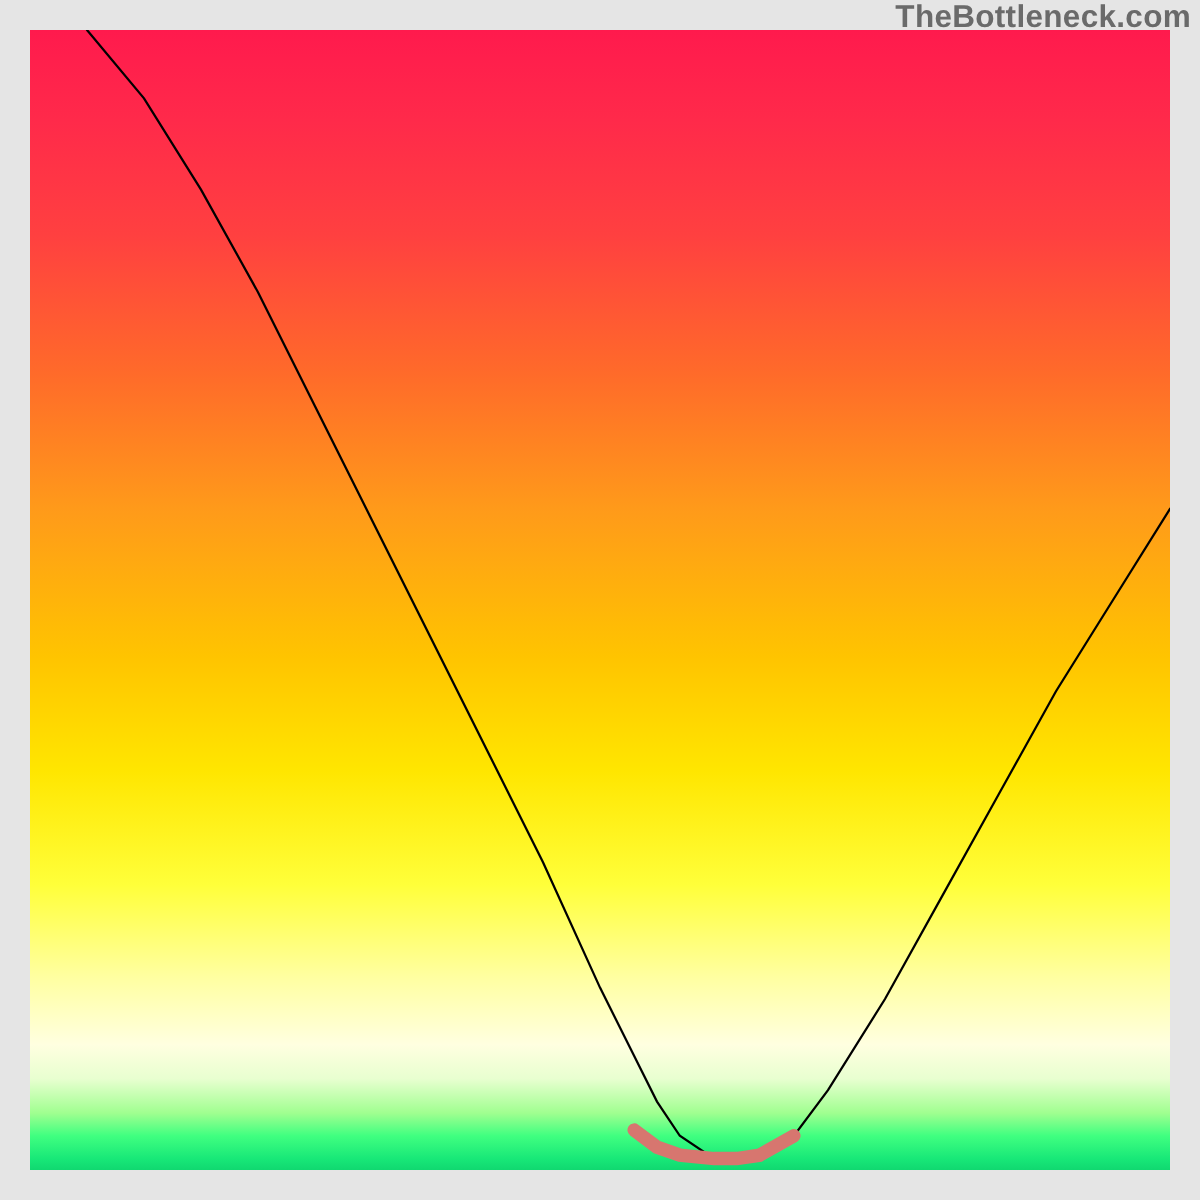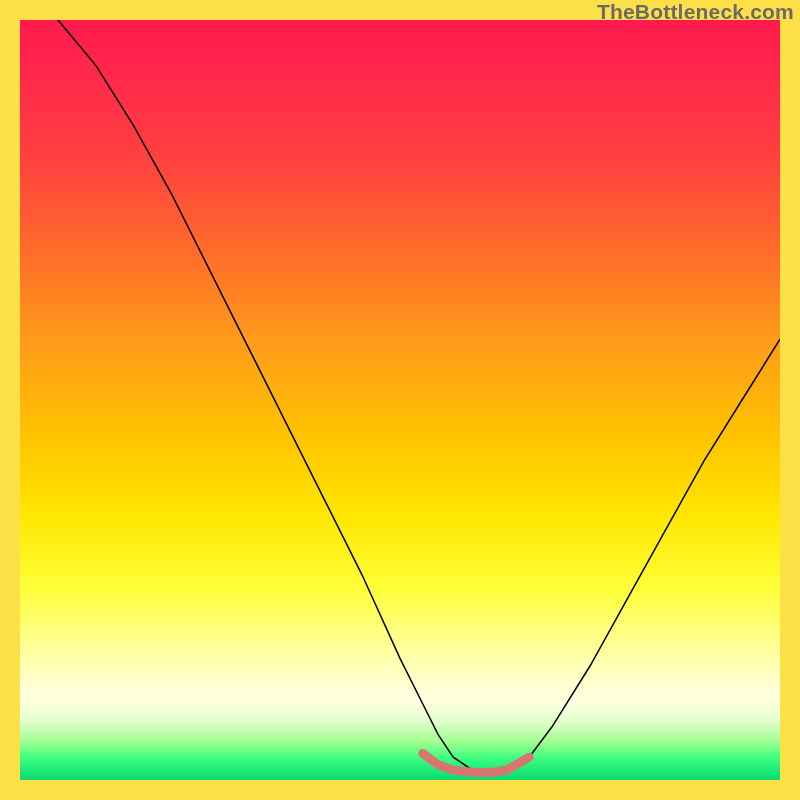--- a/index.html
+++ b/index.html
@@ -1,20 +1,20 @@
 <!DOCTYPE html>
 <html><head>
 <meta charset="utf-8">
 <style>
   * { margin: 0; padding: 0; box-sizing: border-box; }
   html, body { width: 800px; height: 800px; overflow: hidden; background: #000; }
   .frame {
     width: 800px;
     height: 800px;
-    background: #fde047;
+    background: #e5e5e5;
     position: relative;
   }
   .plot-area {
     position: absolute;
     left: 20px;
     top: 20px;
     width: 760px;
     height: 760px;
     background: linear-gradient(to bottom,
       #ff1a4d 0%,

